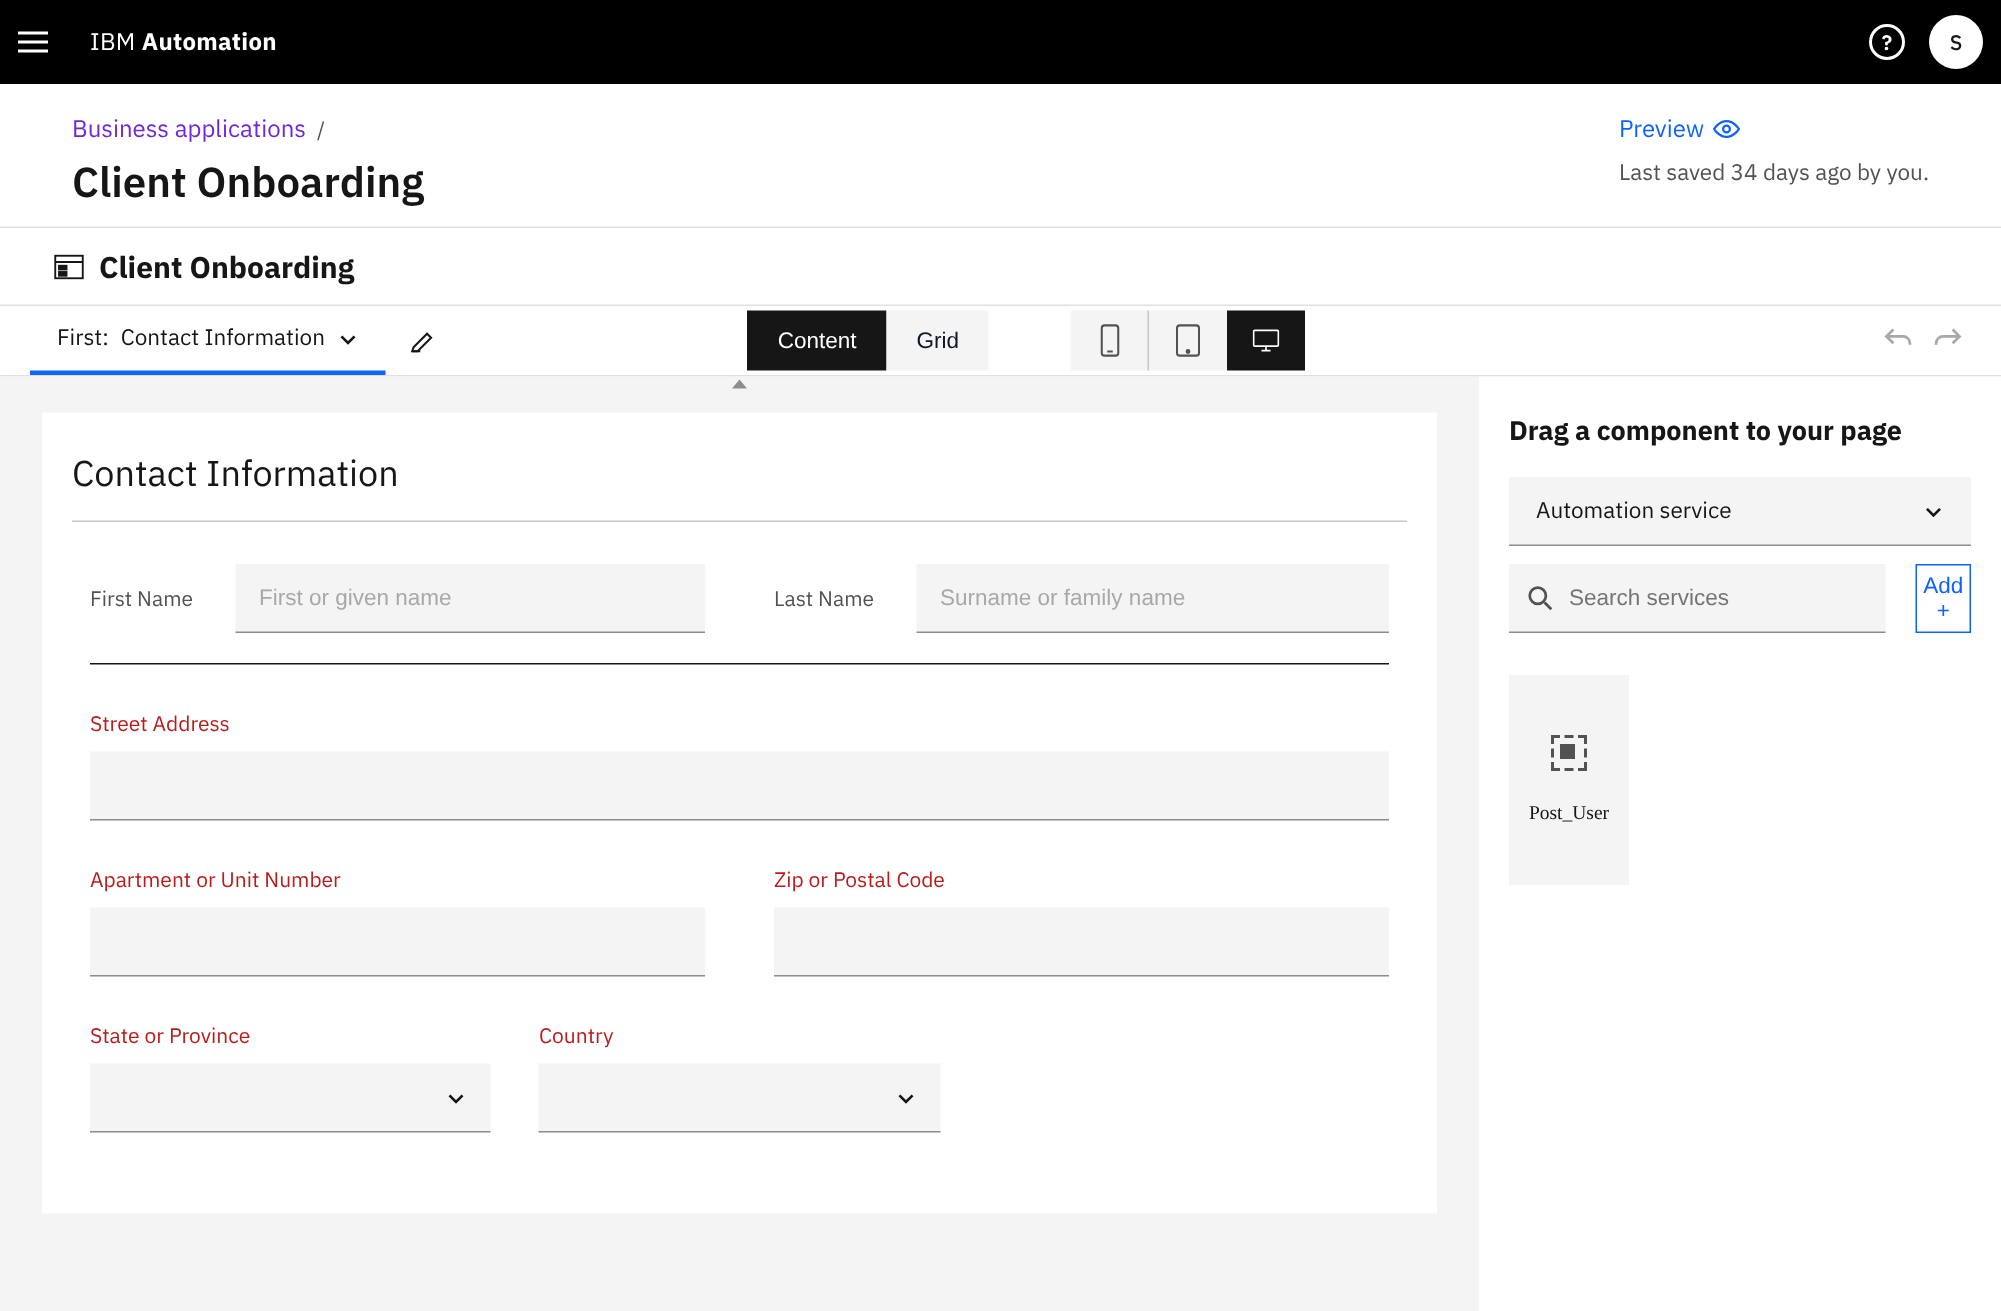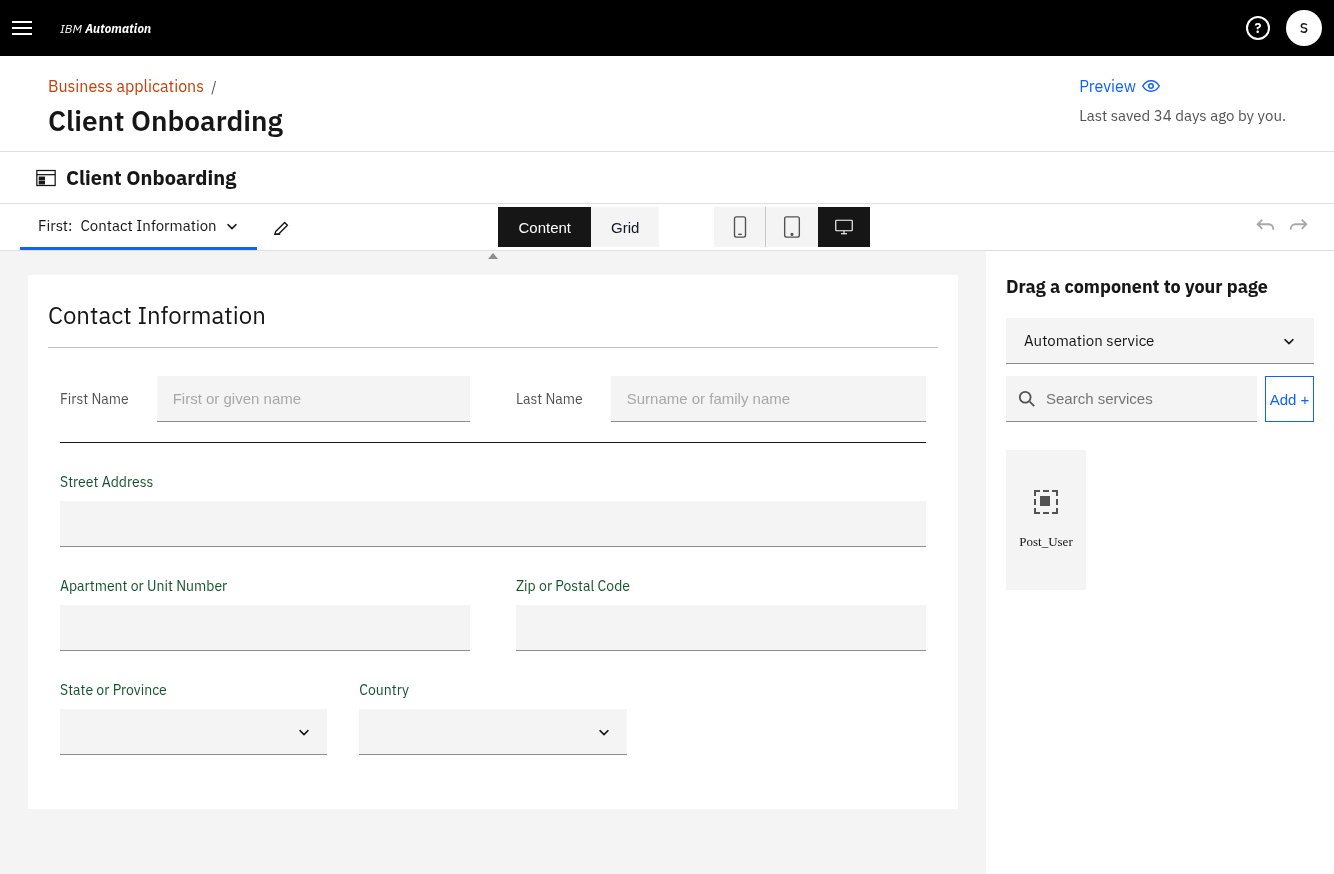--- a/index.html
+++ b/index.html
@@ -14,21 +14,21 @@
   padding: 0 12px;
   color: #fff;
 }
 .hamburger {
   width: 24px; height: 24px;
   display: flex; flex-direction: column; justify-content: center; gap: 4px;
   cursor: pointer;
   margin-right: 24px;
 }
 .hamburger span { display: block; width: 20px; height: 2px; background: #fff; }
-.brand { font-size: 12px; letter-spacing: 0.2px; font-style: italic; }
+.brand { font-size: 16px; letter-spacing: 0.2px; }
 .brand .bold { font-weight: 700; }
 .top-header-right { margin-left: auto; display: flex; align-items: center; gap: 16px; }
 .help-icon {
   width: 24px; height: 24px; border: 2px solid #fff; border-radius: 50%;
   display: flex; align-items: center; justify-content: center;
   font-size: 14px; font-weight: 600; cursor: pointer;
 }
 .avatar {
   width: 36px; height: 36px; background: #fff; border-radius: 50%;
   display: flex; align-items: center; justify-content: center;
@@ -36,21 +36,21 @@
 }
 
 
 .page-header {
   padding: 20px 48px 12px 48px;
   border-bottom: 1px solid #e0e0e0;
   display: flex;
   align-items: flex-start;
   justify-content: space-between;
 }
-.breadcrumb-link { color: #c2410c; text-decoration: none; font-size: 16px; }
+.breadcrumb-link { color: #6d28d9; text-decoration: none; font-size: 16px; }
 .breadcrumb-sep { color: #525252; margin: 0 4px; }
 .page-title { font-size: 28px; font-weight: 600; margin-top: 6px; }
 .header-right { }
 .preview-link { color: #0f62fe; font-size: 16px; display: inline-flex; align-items: center; gap: 6px; cursor: pointer; }
 .eye-icon { width: 18px; height: 18px; }
 .last-saved { color: #525252; font-size: 15px; margin-top: 10px; }
 
 
 .sub-header {
   padding: 12px 36px;
@@ -115,21 +115,21 @@
   width: 0; height: 0; border-left: 5px solid transparent; border-right: 5px solid transparent;
   border-bottom: 6px solid #8d8d8d;
 }
 
 .form-card { background: #fff; padding: 24px 20px; }
 .form-title { font-size: 24px; font-weight: 400; padding-bottom: 16px; border-bottom: 1px solid #c6c6c6; }
 .form-section { padding: 28px 12px 10px 12px; }
 .form-row { display: flex; gap: 46px; align-items: center; margin-bottom: 20px; }
 .form-group { display: flex; flex-direction: column; flex: 1; }
 .form-group-inline { display: flex; align-items: center; gap: 28px; flex: 1; }
-.form-label { font-size: 14px; color: #14532d; margin-bottom: 10px; }
+.form-label { font-size: 14px; color: #b91c1c; margin-bottom: 10px; }
 .form-label-inline { font-size: 14px; color: #525252; white-space: nowrap; }
 .form-input {
   height: 46px; background: #f4f4f4; border: none; border-bottom: 1px solid #8d8d8d;
   padding: 0 16px; font-size: 15px; color: #15803d; width: 100%;
 }
 .form-input::placeholder { color: #a8a8a8; }
 .form-select {
   height: 46px; background: #f4f4f4; border: none; border-bottom: 1px solid #8d8d8d;
   padding: 0 16px; font-size: 15px; width: 100%; position: relative;
   display: flex; align-items: center; justify-content: flex-end;
@@ -137,21 +137,21 @@
 .divider-line { border: none; border-top: 1px solid #161616; margin: 20px 0 30px 0; }
 
 
 .right-panel { width: 348px; background: #fff; padding: 24px 20px; }
 .panel-title { font-size: 18px; font-weight: 700; margin-bottom: 20px; }
 .dropdown-box {
   background: #f4f4f4; height: 46px; display: flex; align-items: center;
   justify-content: space-between; padding: 0 18px; border-bottom: 1px solid #8d8d8d;
   font-size: 15px; cursor: pointer; margin-bottom: 12px;
 }
-.search-row { display: flex; gap: 8px; margin-bottom: 28px; }
+.search-row { display: flex; gap: 20px; margin-bottom: 28px; }
 .search-box {
   flex: 1; background: #f4f4f4; height: 46px; display: flex; align-items: center;
   padding: 0 12px; border-bottom: 1px solid #8d8d8d;
 }
 .search-icon { width: 18px; height: 18px; margin-right: 10px; }
 .search-input { border: none; background: transparent; font-size: 15px; outline: none; flex: 1; }
 .add-btn {
   width: 86px; height: 46px; border: 1px solid #0f62fe; color: #0f62fe;
   background: #fff; font-size: 15px; cursor: pointer; display: flex;
   align-items: center; justify-content: center;

